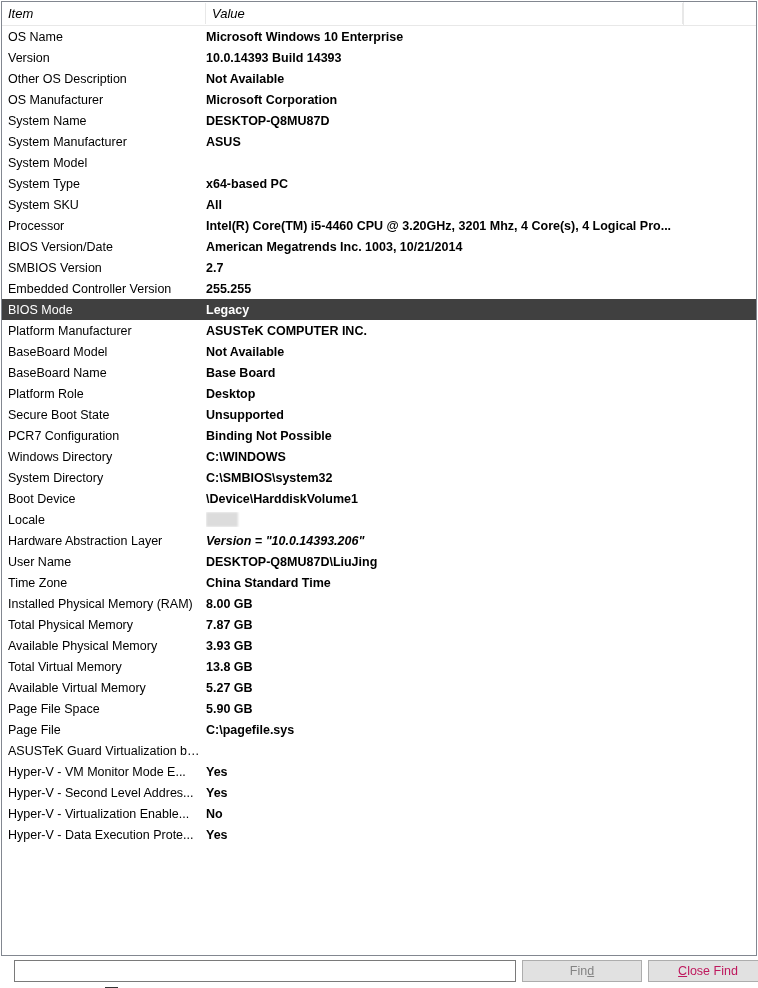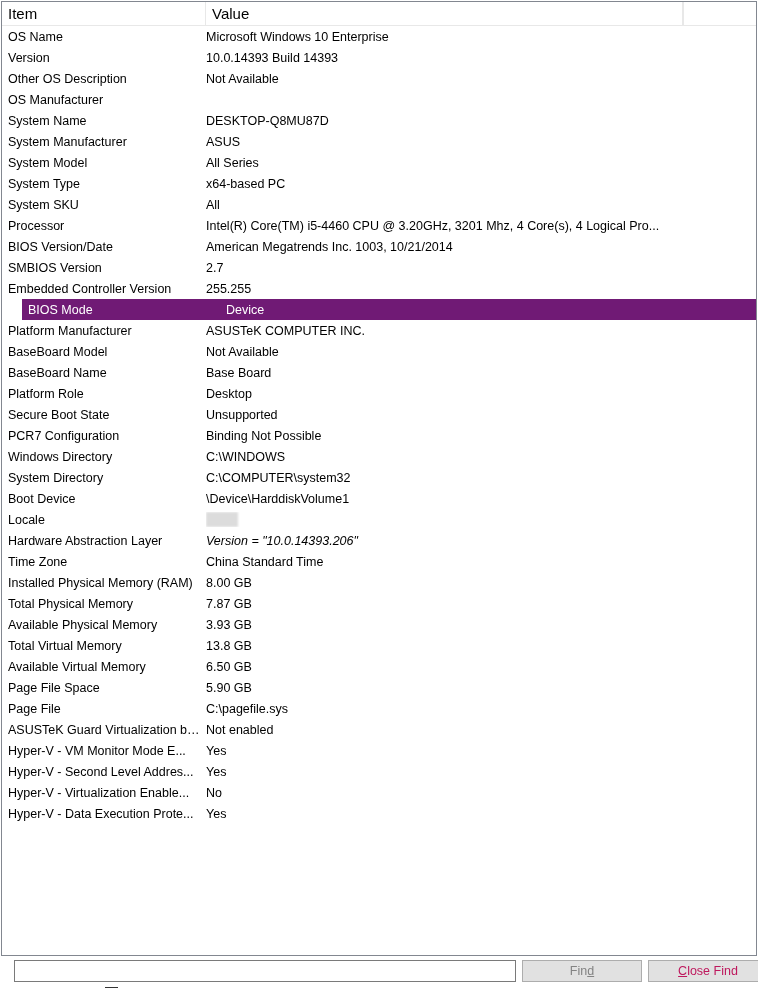--- a/index.html
+++ b/index.html
@@ -16,61 +16,62 @@
     border: 1px solid #828790;
     width: 756px;
     height: 955px;
     margin: 1px;
     background: #fff;
     display: flex;
     flex-direction: column;
   }
   .header-row {
     display: flex;
-    font-size: 15px;
+    font-size: 13px;
     border-bottom: 1px solid #e8e8e8;
     height: 24px;
     align-items: center;
+    font-style: italic;
   }
   .header-col {
     padding: 3px 6px;
     border-right: 1px solid #e8e8e8;
     color: #000;
   }
   .header-item { width: 204px; }
   .header-value { flex: 1; }
   .header-end { width: 73px; border-left: 1px solid #e8e8e8; border-right: none; height: 100%; }
   .body-scroll {
     flex: 1;
     overflow: hidden;
   }
   .row {
     display: flex;
     height: 21px;
     align-items: center;
     padding-left: 6px;
   }
   .row.selected {
-    background: #701a75;
+    background: #404040;
     color: #fff;
-    margin-left: 20px;
   }
   .cell-item {
     width: 198px;
     white-space: nowrap;
     overflow: hidden;
     text-overflow: ellipsis;
     padding-right: 4px;
   }
   .cell-value {
     flex: 1;
     white-space: nowrap;
     overflow: hidden;
     text-overflow: ellipsis;
     padding-right: 60px;
+    font-weight: bold;
   }
   .cell-value.italic { font-style: italic; }
   .cell-value .blur {
     display: inline-block;
     width: 32px;
     height: 15px;
     background: #dcdcdc;
     filter: blur(1px);
     vertical-align: middle;
   }
@@ -148,32 +149,32 @@
       <div class="row">
         <div class="cell-item">Version</div>
         <div class="cell-value">10.0.14393 Build 14393</div>
       </div>
       <div class="row">
         <div class="cell-item">Other OS Description</div>
         <div class="cell-value">Not Available</div>
       </div>
       <div class="row">
         <div class="cell-item">OS Manufacturer</div>
+        <div class="cell-value">Microsoft Corporation</div>
       </div>
       <div class="row">
         <div class="cell-item">System Name</div>
         <div class="cell-value">DESKTOP-Q8MU87D</div>
       </div>
       <div class="row">
         <div class="cell-item">System Manufacturer</div>
         <div class="cell-value">ASUS</div>
       </div>
       <div class="row">
         <div class="cell-item">System Model</div>
-        <div class="cell-value">All Series</div>
       </div>
       <div class="row">
         <div class="cell-item">System Type</div>
         <div class="cell-value">x64-based PC</div>
       </div>
       <div class="row">
         <div class="cell-item">System SKU</div>
         <div class="cell-value">All</div>
       </div>
       <div class="row">
@@ -187,21 +188,21 @@
       <div class="row">
         <div class="cell-item">SMBIOS Version</div>
         <div class="cell-value">2.7</div>
       </div>
       <div class="row">
         <div class="cell-item">Embedded Controller Version</div>
         <div class="cell-value">255.255</div>
       </div>
       <div class="row selected">
         <div class="cell-item">BIOS Mode</div>
-        <div class="cell-value">Device</div>
+        <div class="cell-value">Legacy</div>
       </div>
       <div class="row">
         <div class="cell-item">Platform Manufacturer</div>
         <div class="cell-value">ASUSTeK COMPUTER INC.</div>
       </div>
       <div class="row">
         <div class="cell-item">BaseBoard Model</div>
         <div class="cell-value">Not Available</div>
       </div>
       <div class="row">
@@ -219,35 +220,39 @@
       <div class="row">
         <div class="cell-item">PCR7 Configuration</div>
         <div class="cell-value">Binding Not Possible</div>
       </div>
       <div class="row">
         <div class="cell-item">Windows Directory</div>
         <div class="cell-value">C:\WINDOWS</div>
       </div>
       <div class="row">
         <div class="cell-item">System Directory</div>
-        <div class="cell-value">C:\COMPUTER\system32</div>
+        <div class="cell-value">C:\SMBIOS\system32</div>
       </div>
       <div class="row">
         <div class="cell-item">Boot Device</div>
         <div class="cell-value">\Device\HarddiskVolume1</div>
       </div>
       <div class="row">
         <div class="cell-item">Locale</div>
         <div class="cell-value"><span class="blur"></span></div>
       </div>
       <div class="row">
         <div class="cell-item">Hardware Abstraction Layer</div>
         <div class="cell-value italic">Version = "10.0.14393.206"</div>
       </div>
       <div class="row">
+        <div class="cell-item">User Name</div>
+        <div class="cell-value">DESKTOP-Q8MU87D\LiuJing</div>
+      </div>
+      <div class="row">
         <div class="cell-item">Time Zone</div>
         <div class="cell-value">China Standard Time</div>
       </div>
       <div class="row">
         <div class="cell-item">Installed Physical Memory (RAM)</div>
         <div class="cell-value">8.00 GB</div>
       </div>
       <div class="row">
         <div class="cell-item">Total Physical Memory</div>
         <div class="cell-value">7.87 GB</div>
@@ -255,33 +260,32 @@
       <div class="row">
         <div class="cell-item">Available Physical Memory</div>
         <div class="cell-value">3.93 GB</div>
       </div>
       <div class="row">
         <div class="cell-item">Total Virtual Memory</div>
         <div class="cell-value">13.8 GB</div>
       </div>
       <div class="row">
         <div class="cell-item">Available Virtual Memory</div>
-        <div class="cell-value">6.50 GB</div>
+        <div class="cell-value">5.27 GB</div>
       </div>
       <div class="row">
         <div class="cell-item">Page File Space</div>
         <div class="cell-value">5.90 GB</div>
       </div>
       <div class="row">
         <div class="cell-item">Page File</div>
         <div class="cell-value">C:\pagefile.sys</div>
       </div>
       <div class="row">
         <div class="cell-item">ASUSTeK Guard Virtualization bas...</div>
-        <div class="cell-value">Not enabled</div>
       </div>
       <div class="row">
         <div class="cell-item">Hyper-V - VM Monitor Mode E...</div>
         <div class="cell-value">Yes</div>
       </div>
       <div class="row">
         <div class="cell-item">Hyper-V - Second Level Addres...</div>
         <div class="cell-value">Yes</div>
       </div>
       <div class="row">

